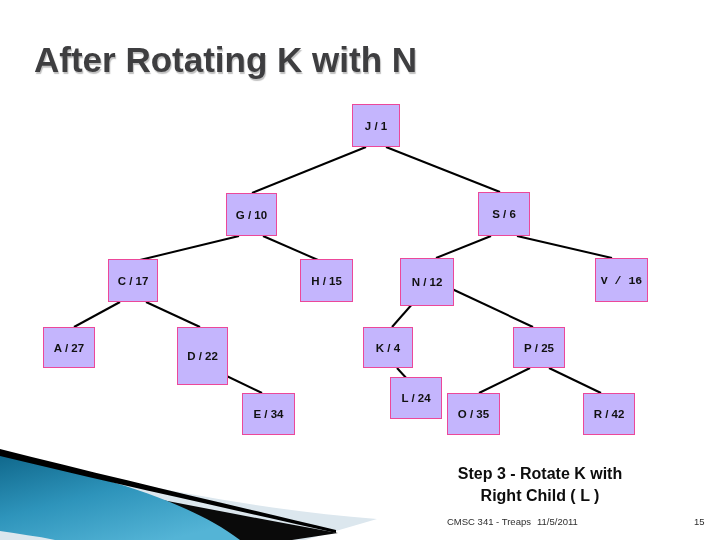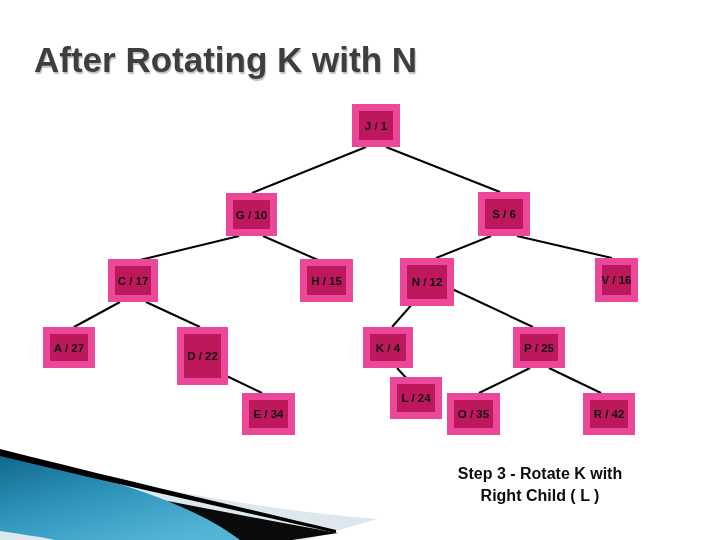--- a/index.html
+++ b/index.html
@@ -17,22 +17,22 @@
     letter-spacing: 0px;
     text-shadow: 1px 2px 1px rgba(140,140,140,0.55);
     white-space: nowrap;
   }
   .tree-layer { position: absolute; left: 0; top: 0; width: 720px; height: 540px; }
   .edges-svg { position: absolute; left: 0; top: 0; }
   .edges-svg line { stroke: #000000; stroke-width: 2; }
   .tree-node {
     position: absolute;
     box-sizing: border-box;
-    background: #be185d;
-    border: 7px solid #ec4899;
+    background: #c4b5fd;
+    border: 1px solid #ec4899;
     display: flex; align-items: center; justify-content: center;
     font-size: 11.5px; font-weight: bold; color: #111111;
     white-space: nowrap;
   }
   .step-note {
     position: absolute; left: 410px; top: 463px; width: 260px;
     text-align: center;
     font-size: 16px; font-weight: bold; line-height: 22px; color: #0d0d0d;
   }
   .footer { position: absolute; left: 0; top: 516px; width: 720px; height: 16px; font-size: 9.5px; color: #2e2e2e; }
@@ -79,31 +79,36 @@
         <line x1="530" y1="368" x2="479" y2="393"></line>
         <line x1="549" y1="368" x2="601" y2="393"></line>
       </svg>
     <div>
         <div class="tree-node" style="left: 352px; top: 104px; width: 48px; height: 43px;">J / 1</div>
         <div class="tree-node" style="left: 226px; top: 193px; width: 51px; height: 43px;">G / 10</div>
         <div class="tree-node" style="left: 478px; top: 192px; width: 52px; height: 44px;">S / 6</div>
         <div class="tree-node" style="left: 108px; top: 259px; width: 50px; height: 43px;">C / 17</div>
         <div class="tree-node" style="left: 300px; top: 259px; width: 53px; height: 43px;">H / 15</div>
         <div class="tree-node" style="left: 400px; top: 258px; width: 54px; height: 48px;">N / 12</div>
-        <div class="tree-node" style="left: 595px; top: 258px; width: 43px; height: 44px;">V / 16</div>
+        <div class="tree-node" style="left: 595px; top: 258px; width: 53px; height: 44px; font-family: Liberation Mono, monospace;">V / 16</div>
         <div class="tree-node" style="left: 43px; top: 327px; width: 52px; height: 41px;">A / 27</div>
         <div class="tree-node" style="left: 177px; top: 327px; width: 51px; height: 58px;">D / 22</div>
         <div class="tree-node" style="left: 363px; top: 327px; width: 50px; height: 41px;">K / 4</div>
         <div class="tree-node" style="left: 513px; top: 327px; width: 52px; height: 41px;">P / 25</div>
         <div class="tree-node" style="left: 242px; top: 393px; width: 53px; height: 42px;">E / 34</div>
         <div class="tree-node" style="left: 390px; top: 377px; width: 52px; height: 42px;">L / 24</div>
         <div class="tree-node" style="left: 447px; top: 393px; width: 53px; height: 42px;">O / 35</div>
         <div class="tree-node" style="left: 583px; top: 393px; width: 52px; height: 42px;">R / 42</div>
       </div>
   </div>
 
   <div class="step-note">
     <div>Step 3 - Rotate K with</div>
     <div>Right Child ( L )</div>
   </div>
 
+  <div class="footer">
+    <span class="footer-course">CMSC 341 - Treaps</span>
+    <span class="footer-date">11/5/2011</span>
+    <span class="footer-page">15</span>
+  </div>
 
 </div>
 
 </body></html>

